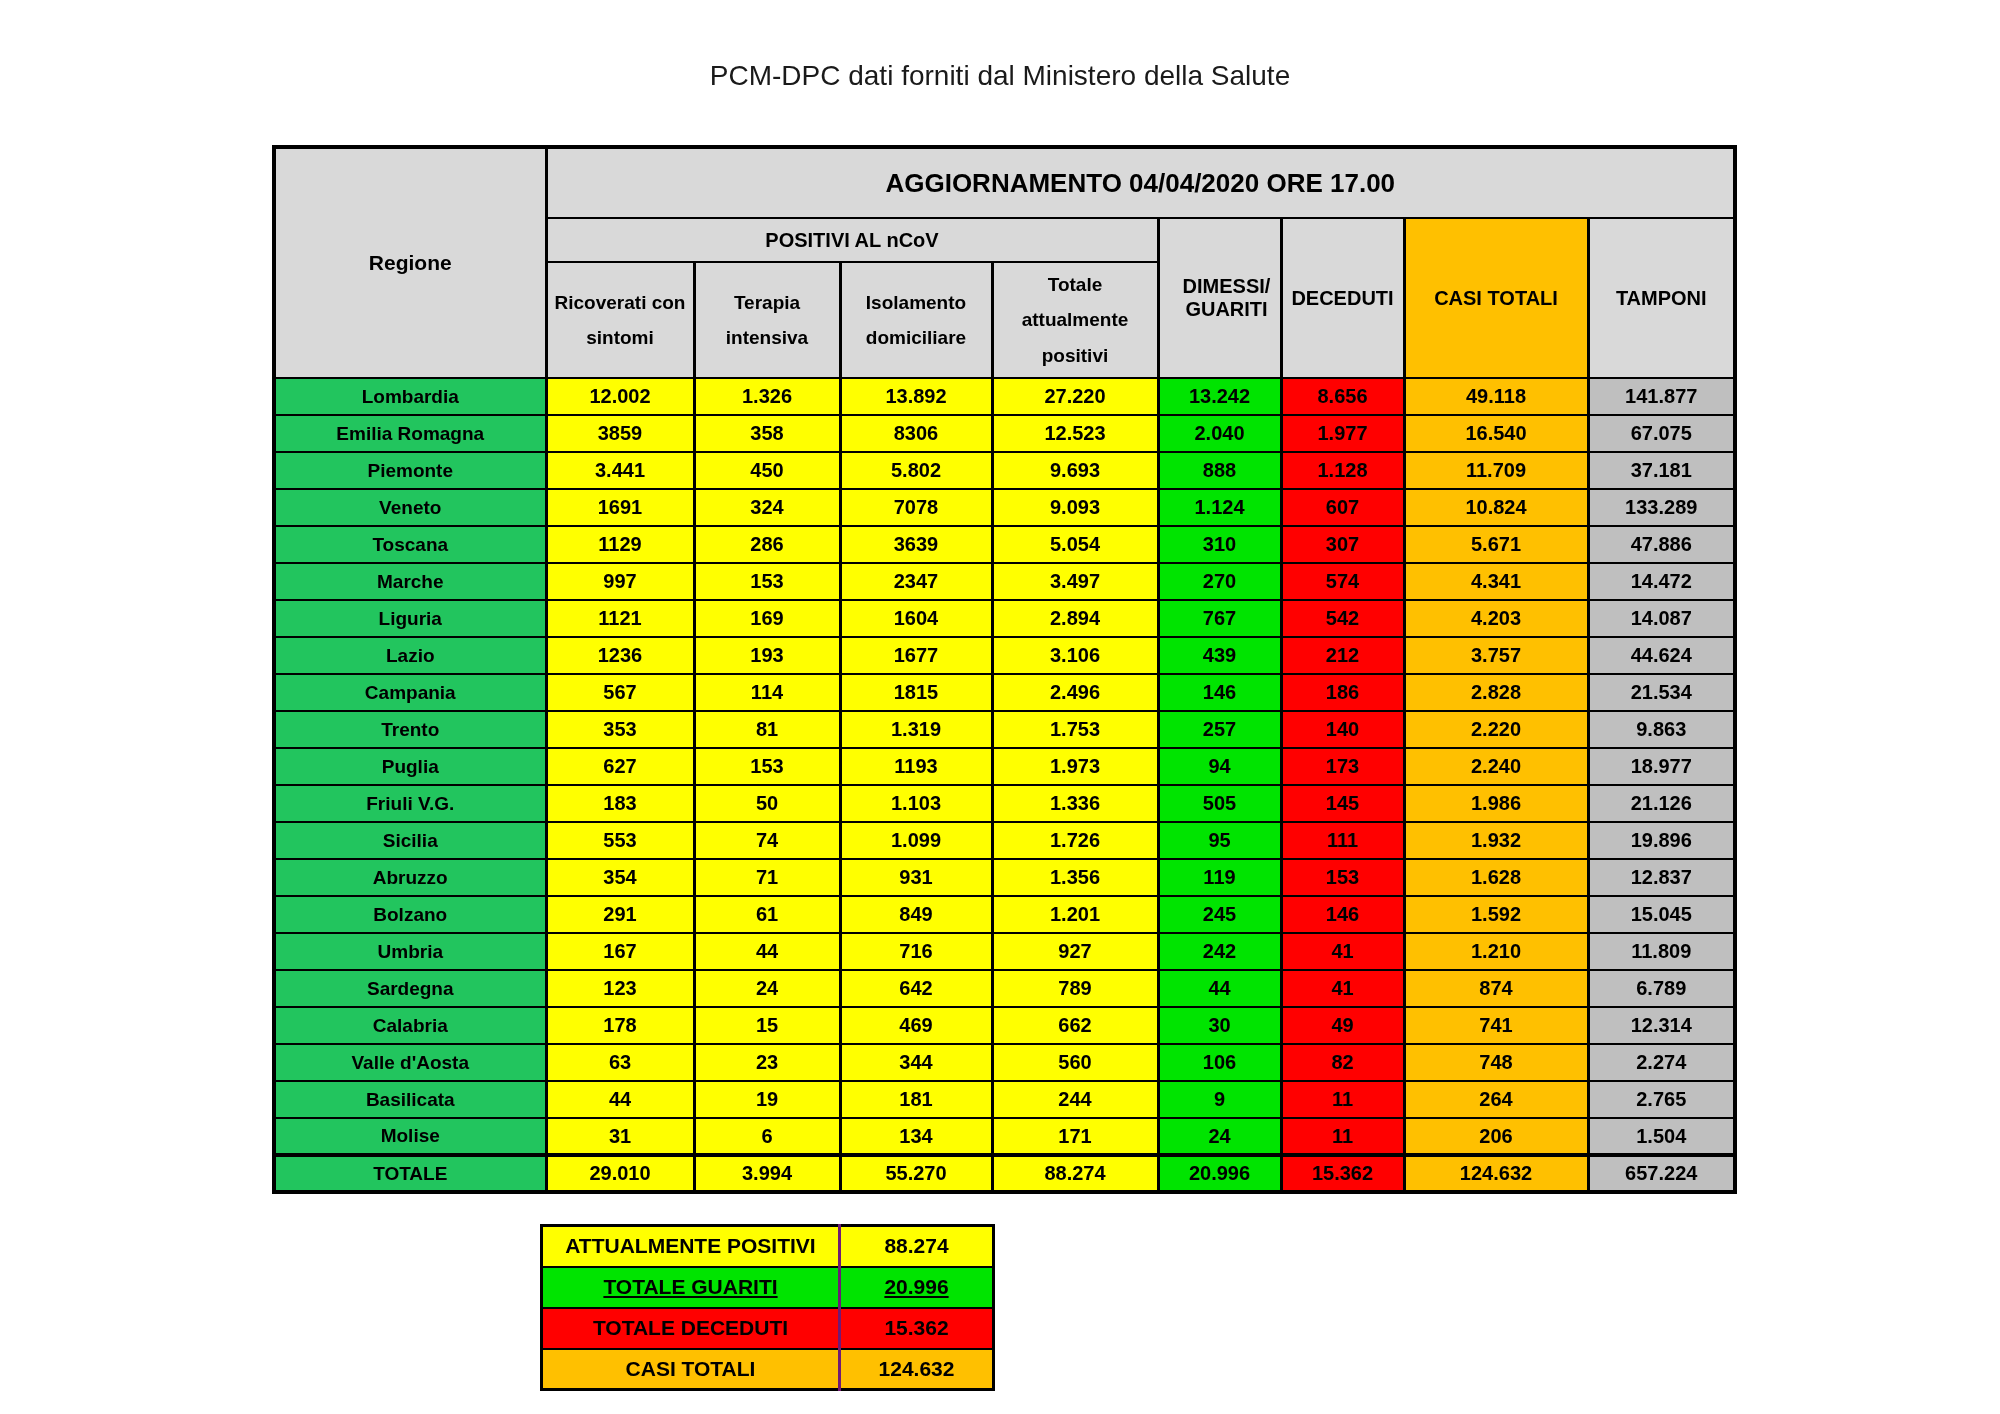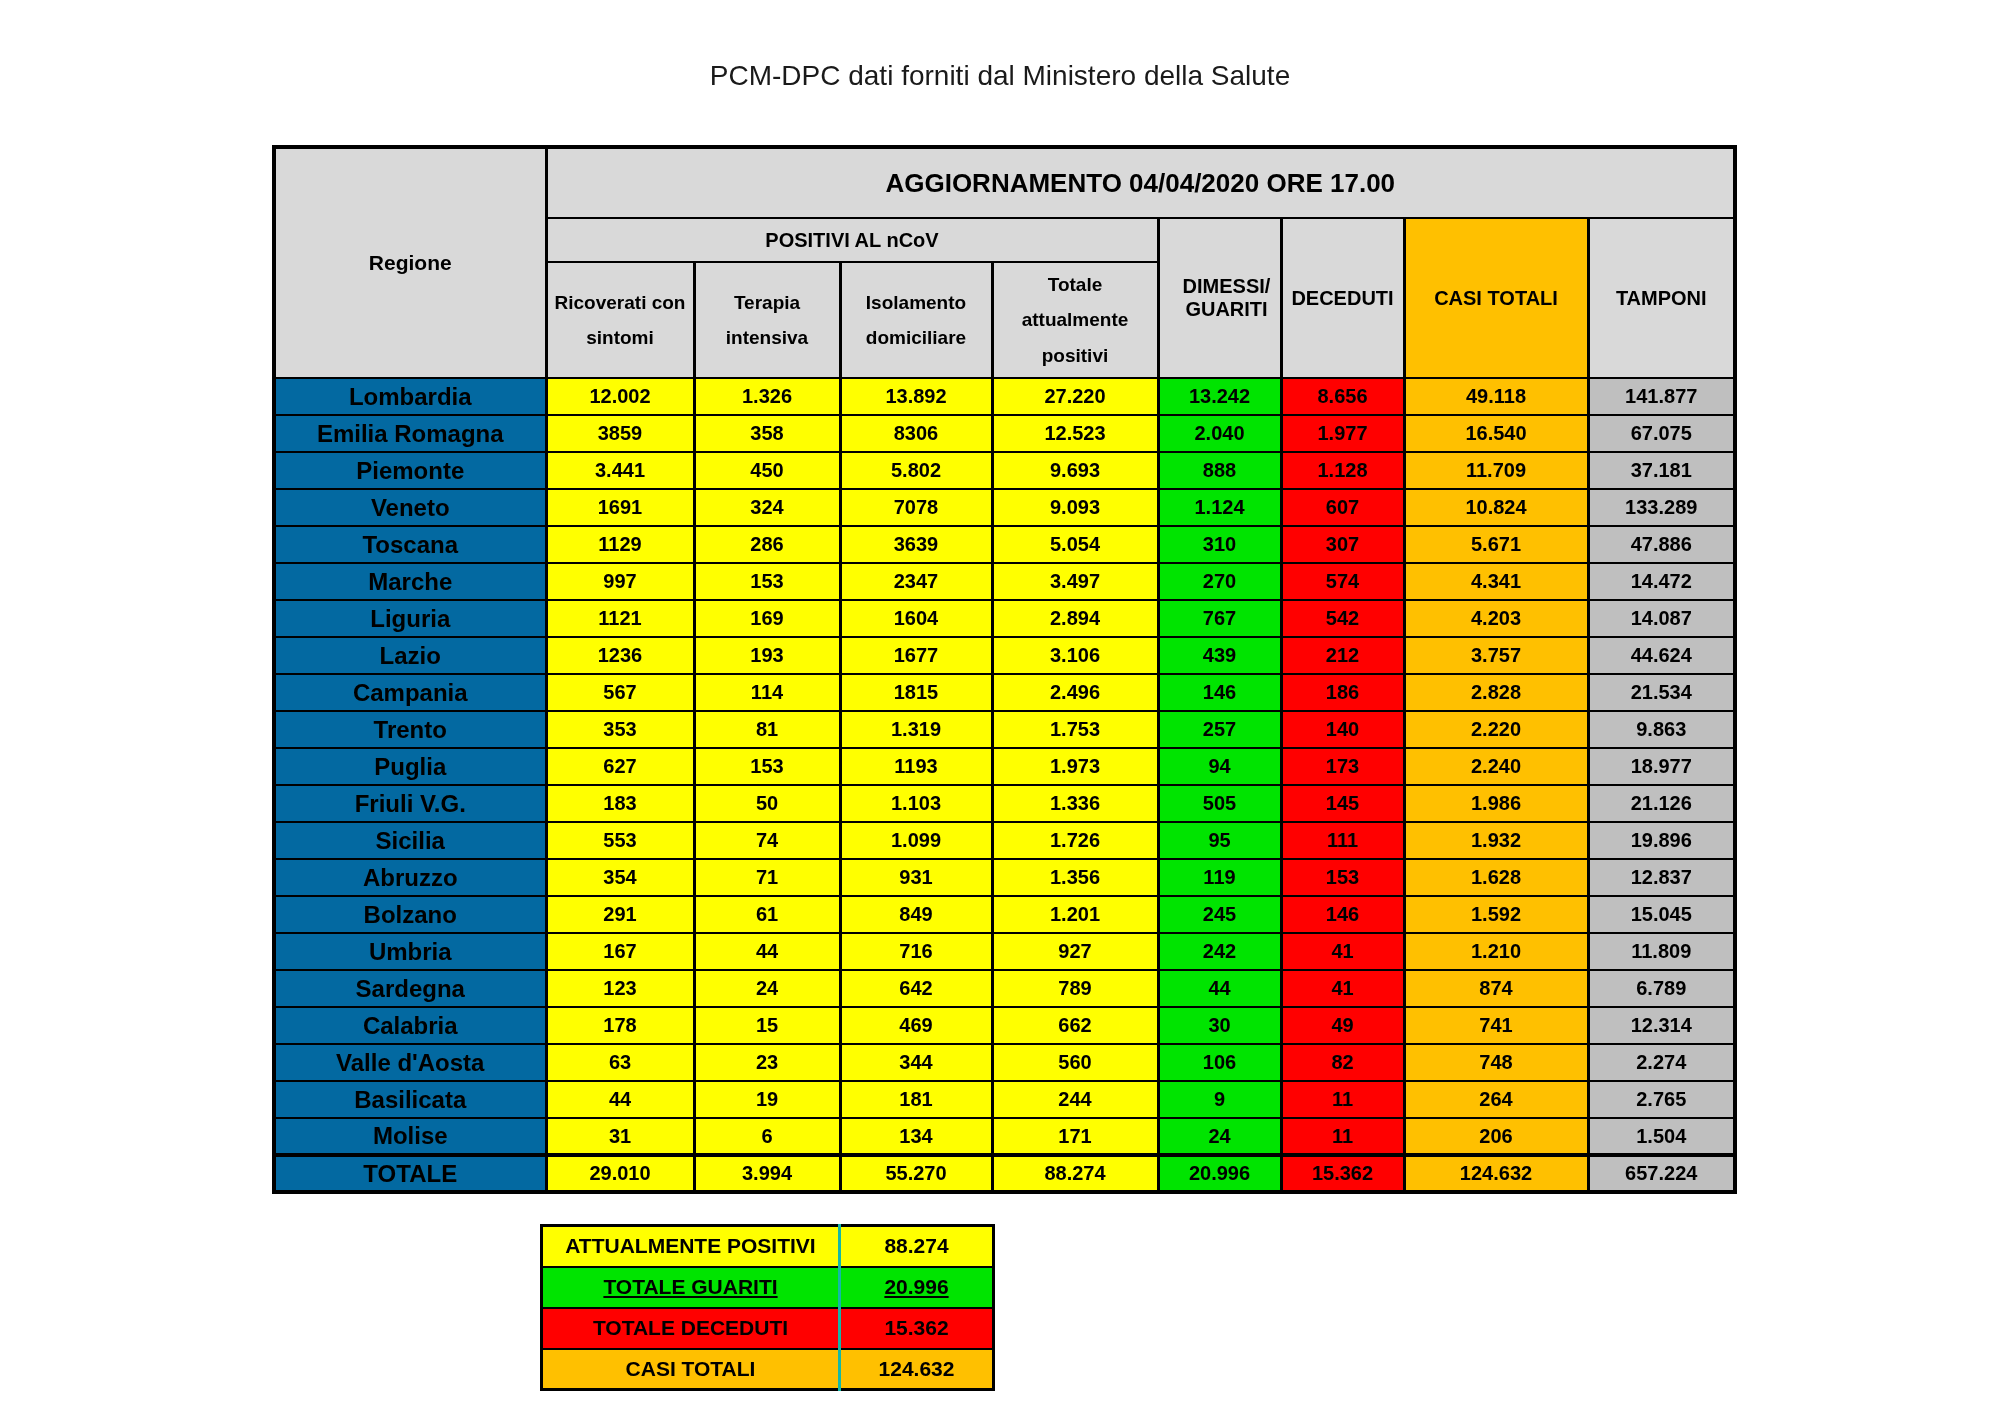--- a/index.html
+++ b/index.html
@@ -25,39 +25,39 @@
     font-weight:bold;color:#000;overflow:hidden;
   }
   .h-gray{background:var(--header-gray,#D9D9D9);}
   .update-h{font-size:26px;height:68px;border-bottom:4px solid #000;}
   .regione-h{font-size:21px;border-right:4px solid #000;}
   .positivi-h{font-size:20px;height:42px;border-bottom:3px solid #000;}
   .r3 th{font-size:19px;height:114px;line-height:1.85;border-bottom:4px solid #000;}
   .casi-h{background:var(--orange,#FFC000);}
   tbody tr{height:37px;}
   tbody td{font-size:20px;}
-  td.region-cell{background:#0369a1;border-right:4px solid #000;font-size:24px;}
+  td.region-cell{background:#22c55e;border-right:4px solid #000;font-size:19px;}
   .c-yellow{background:var(--yellow,#FFFF00);}
   .c-green{background:var(--green,#00E400);}
   .c-red{background:var(--red,#FF0000);}
   .c-orange{background:var(--orange,#FFC000);}
   .c-gray{background:var(--gray-cell,#BFBFBF);}
   tr.totale-row td{border-top:4px solid #000;text-align:center;}
   
   table.summary{
     position:absolute;left:540px;top:1224px;
     border-collapse:collapse;table-layout:fixed;
     border:3px solid #000;
   }
   table.summary td{
     border:2px solid #000;text-align:center;vertical-align:middle;
     font-weight:bold;font-size:21px;color:#000;padding:0 2px;
   }
   table.summary tr{height:41px;}
-  table.summary td.s-label{border-right:3px solid #14b8a6;}
+  table.summary td.s-label{border-right:3px solid #701a75;}
   .s-yellow td{background:var(--yellow,#FFFF00);}
   .s-green td{background:var(--green,#00E400);text-decoration:underline;}
   .s-red td{background:var(--red,#FF0000);}
   .s-orange td{background:var(--orange,#FFC000);}
 </style>
 </head>
 <body>
 
 <div class="page-title">PCM-DPC dati forniti dal Ministero della Salute</div>
 

